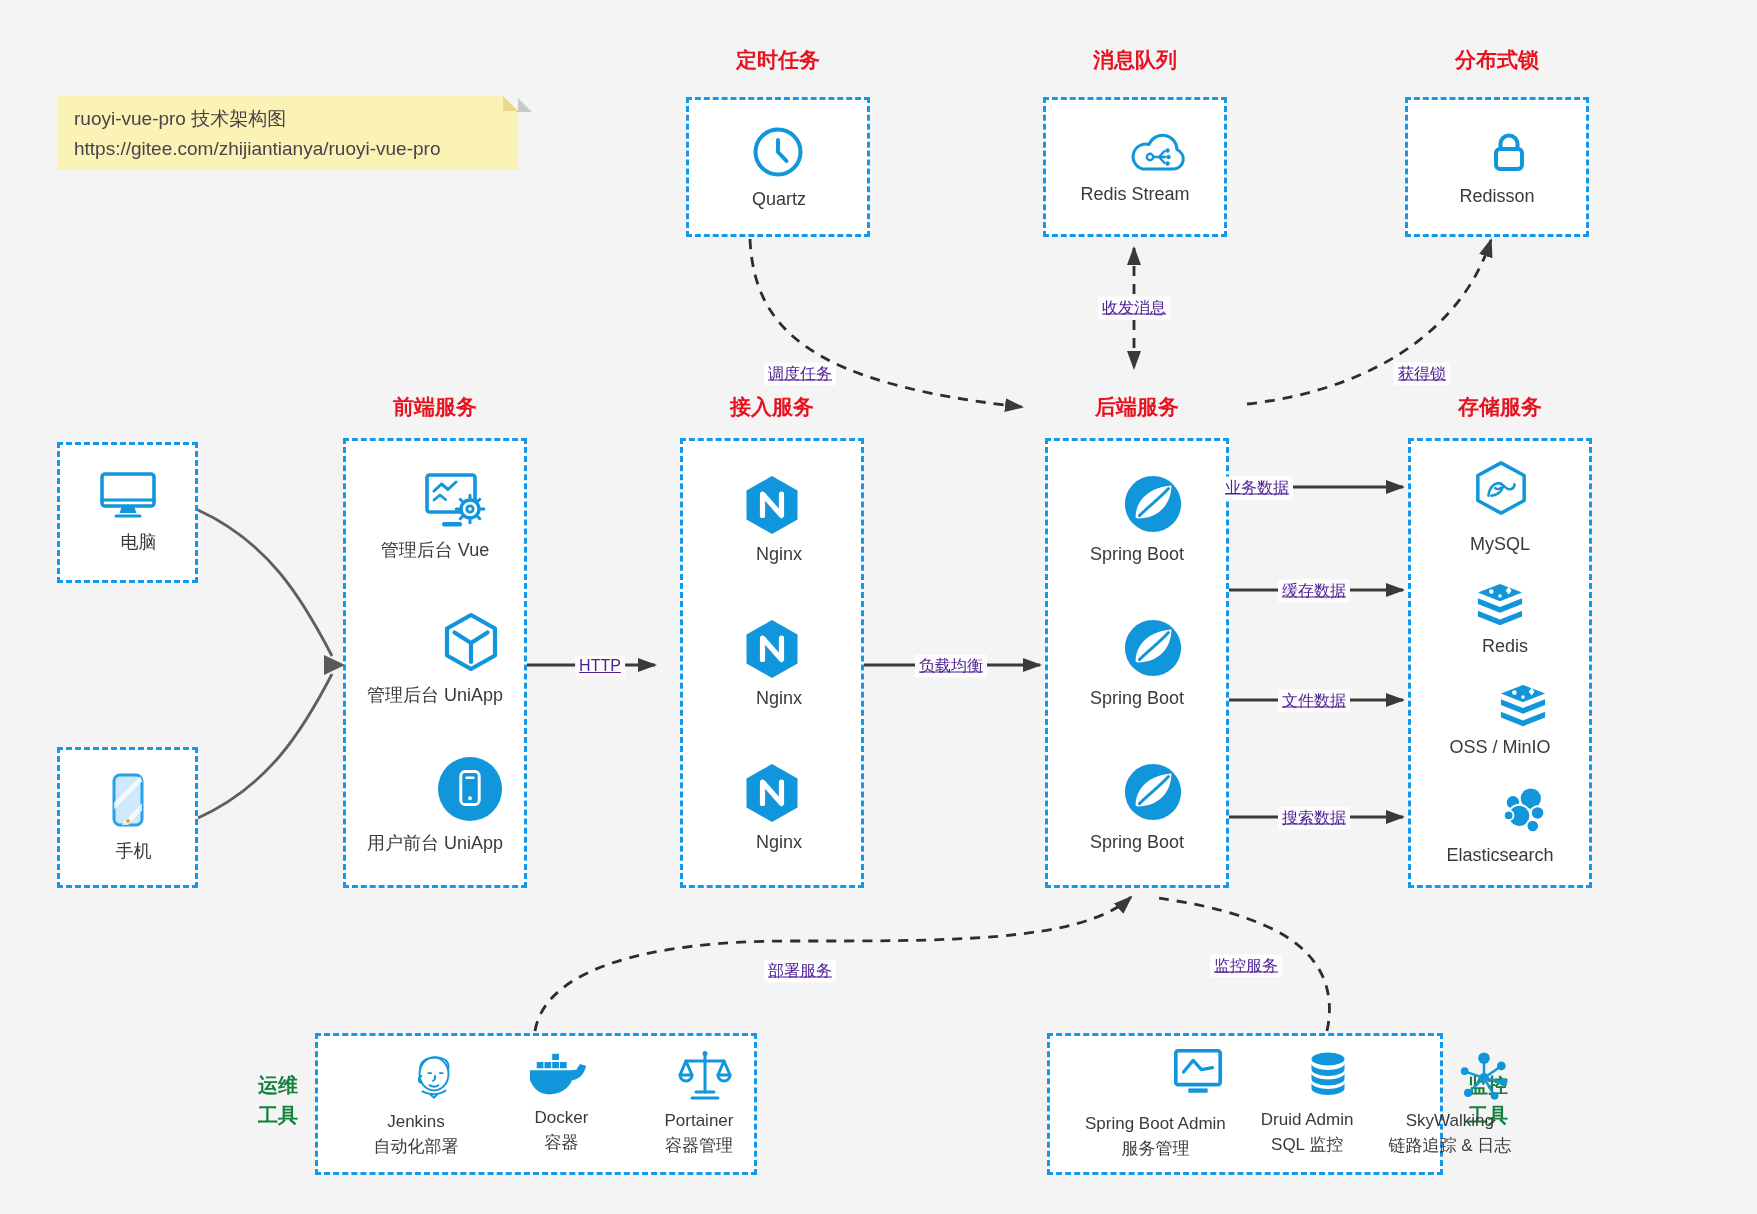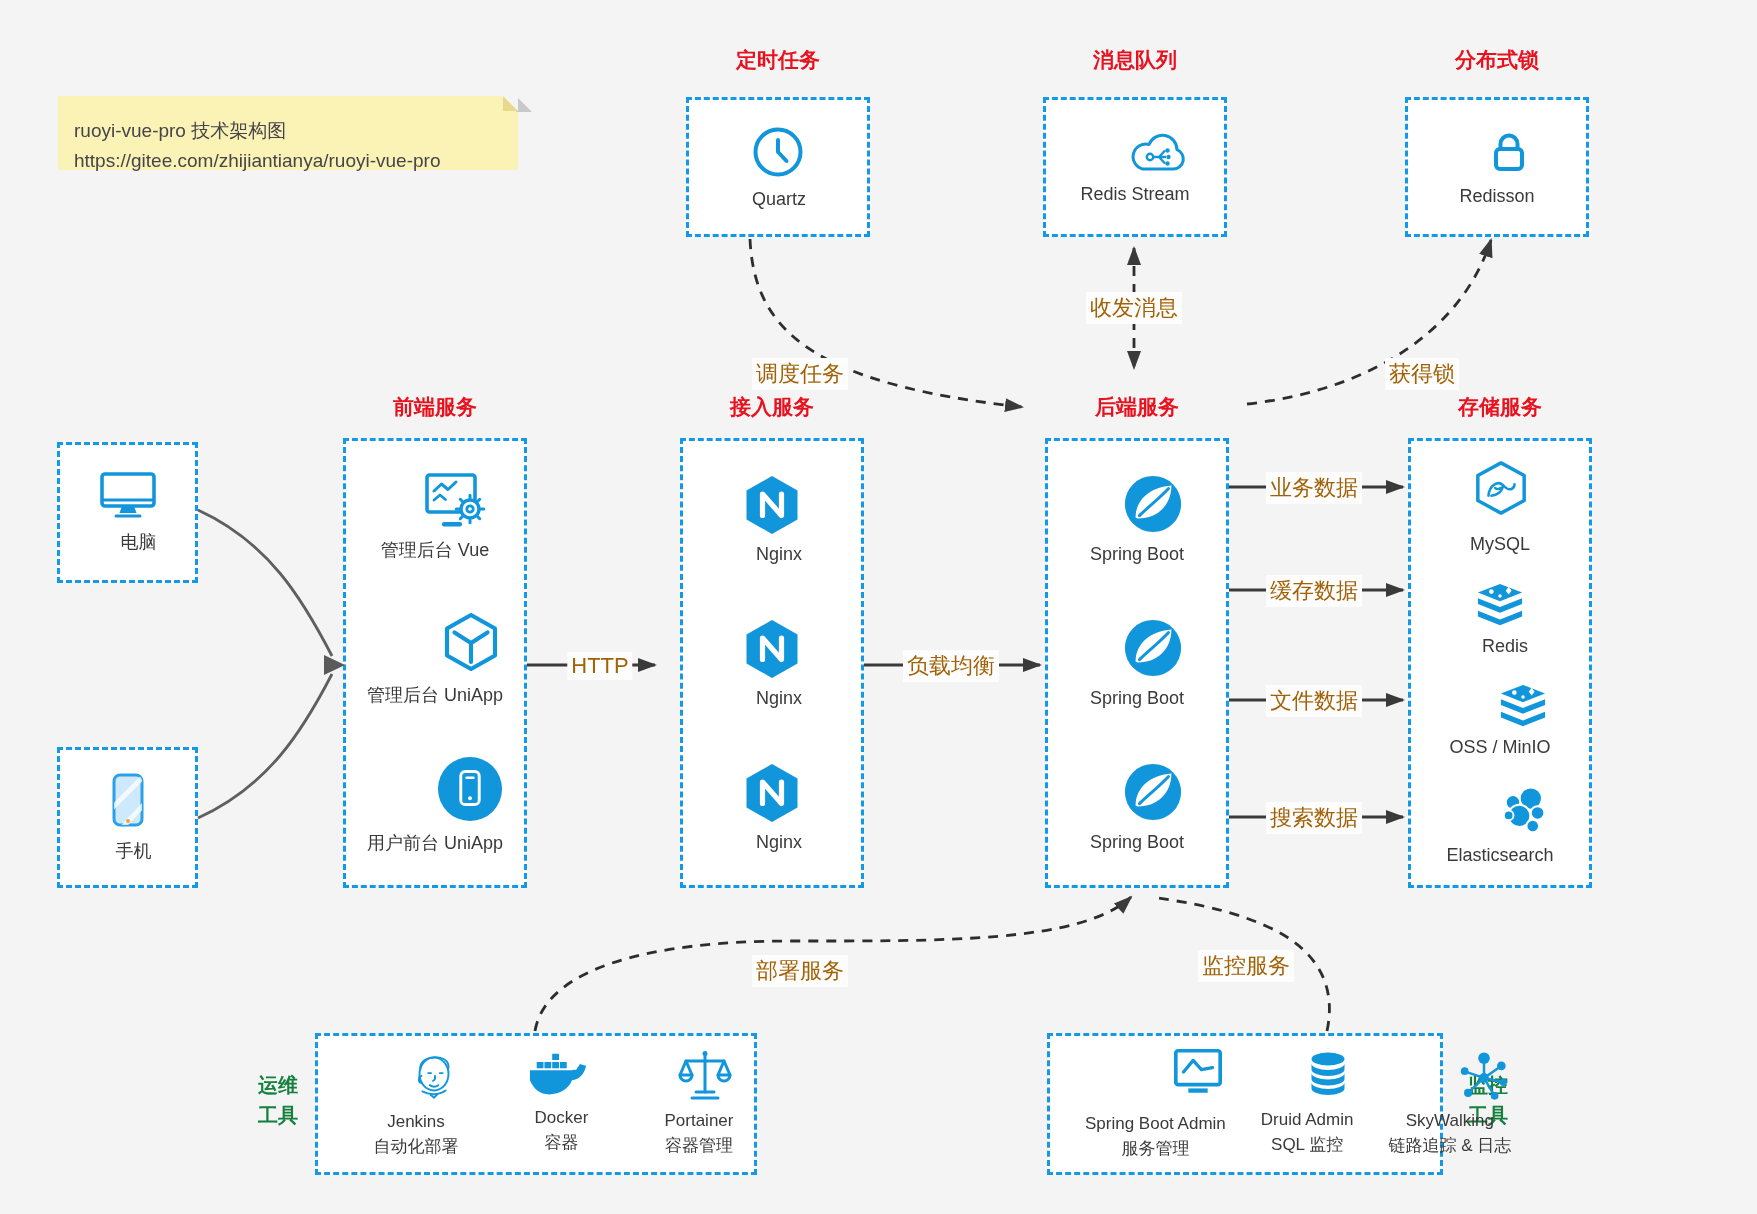--- a/index.html
+++ b/index.html
@@ -1,21 +1,21 @@
 <!DOCTYPE html>
 <html><head>
 <meta charset="utf-8">
 <style>
   html,body{margin:0;padding:0;}
   body{font-family:"Liberation Sans","DejaVu Sans",sans-serif;background:#f4f4f5;}
   #canvas{position:relative;width:1757px;height:1214px;background:#f4f4f5;overflow:hidden;}
 
   
   .note{position:absolute;left:58px;top:96px;width:460px;height:74px;background:#fbf2b6;
-        color:#45454c;font-size:19px;line-height:1.6;padding:20px 0 0 16px;box-sizing:border-box;}
+        color:#45454c;font-size:19px;line-height:1.6;padding:8px 0 0 16px;box-sizing:border-box;}
   .note .fold{position:absolute;top:0;right:-14px;width:0;height:0;
         border-left:16px solid #c9c9c9;border-top:16px solid #f4f4f5;}
   .note .fold2{position:absolute;top:0;right:0;width:0;height:0;
         border-left:15px solid #e7d98d;border-top:15px solid #f4f4f5;}
 
   
   .gtitle{position:absolute;height:28px;color:#e8121f;font-size:21px;font-weight:bold;
           text-align:center;line-height:28px;white-space:pre;}
   .side-label{position:absolute;width:60px;color:#15803d;font-size:20px;font-weight:bold;
           text-align:center;line-height:1.5;}
@@ -27,21 +27,21 @@
   .gbox.row{flex-direction:row;justify-content:space-around;align-items:center;}
 
   .item{display:flex;flex-direction:column;align-items:flex-end;gap:9px;}
   .item .lbl{font-size:18px;color:#3a3a3a;white-space:nowrap;text-align:center;}
   .item .lbl2{font-size:17px;color:#3a3a3a;white-space:nowrap;text-align:center;line-height:1.45;margin-left:35px;}
   .ic{display:block;line-height:0;}
 
   
   #edges{position:absolute;left:0;top:0;z-index:4;pointer-events:none;}
   .edge-label{position:absolute;transform:translate(-50%,-50%);background:#fdfdfd;
-          color:#a16207;font-size:22px;padding:1px 4px;white-space:nowrap;z-index:5;}
+          color:#4c1d95;font-size:16px;padding:1px 4px;white-space:nowrap;z-index:5;text-decoration:underline;}
 </style>
 </head>
 <body>
 
 <div id="canvas">
 
   <div class="note">
     <div class="fold"></div>
     <div class="fold2"></div>
     <div>ruoyi-vue-pro 技术架构图</div>
@@ -432,21 +432,21 @@
 
     <path d="M750 239 C754 330 812 384 1022 407" fill="none" stroke="#2d2d2d" stroke-width="2.8" stroke-dasharray="10 8" marker-end="url(#ah)"></path>
     <path d="M1134 248 L1134 368" fill="none" stroke="#2d2d2d" stroke-width="2.8" stroke-dasharray="10 8" marker-start="url(#ah)" marker-end="url(#ah)"></path>
     <path d="M1247 404 C1372 390 1462 330 1491 240" fill="none" stroke="#2d2d2d" stroke-width="2.8" stroke-dasharray="10 8" marker-end="url(#ah)"></path>
     <path d="M535 1031 C546 968 650 941 790 941 C940 941 1082 943 1131 897" fill="none" stroke="#2d2d2d" stroke-width="2.8" stroke-dasharray="10 8" marker-end="url(#ah)"></path>
     <path d="M1327 1031 C1337 984 1316 948 1266 926 C1228 909 1190 903 1158 898" fill="none" stroke="#2d2d2d" stroke-width="2.8" stroke-dasharray="10 8"></path>
   </svg>
 
   <span class="edge-label" style="left:600px;top:666px">HTTP</span>
   <span class="edge-label" style="left:951px;top:666px">负载均衡</span>
-  <span class="edge-label" style="left:1314px;top:488px">业务数据</span>
+  <span class="edge-label" style="left:1257px;top:488px">业务数据</span>
   <span class="edge-label" style="left:1314px;top:591px">缓存数据</span>
   <span class="edge-label" style="left:1314px;top:701px">文件数据</span>
   <span class="edge-label" style="left:1314px;top:818px">搜索数据</span>
   <span class="edge-label" style="left:800px;top:374px">调度任务</span>
   <span class="edge-label" style="left:1134px;top:308px">收发消息</span>
   <span class="edge-label" style="left:1422px;top:374px">获得锁</span>
   <span class="edge-label" style="left:800px;top:971px">部署服务</span>
   <span class="edge-label" style="left:1246px;top:966px">监控服务</span>
 
 </div>

